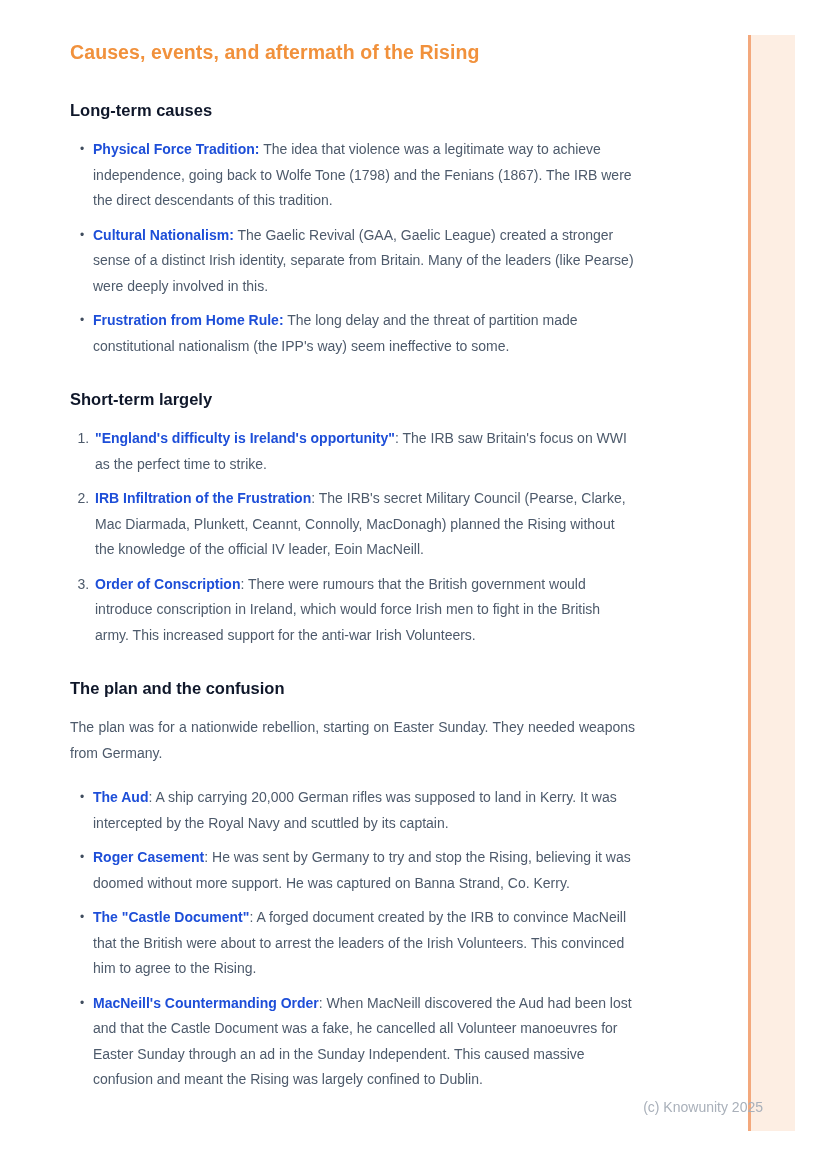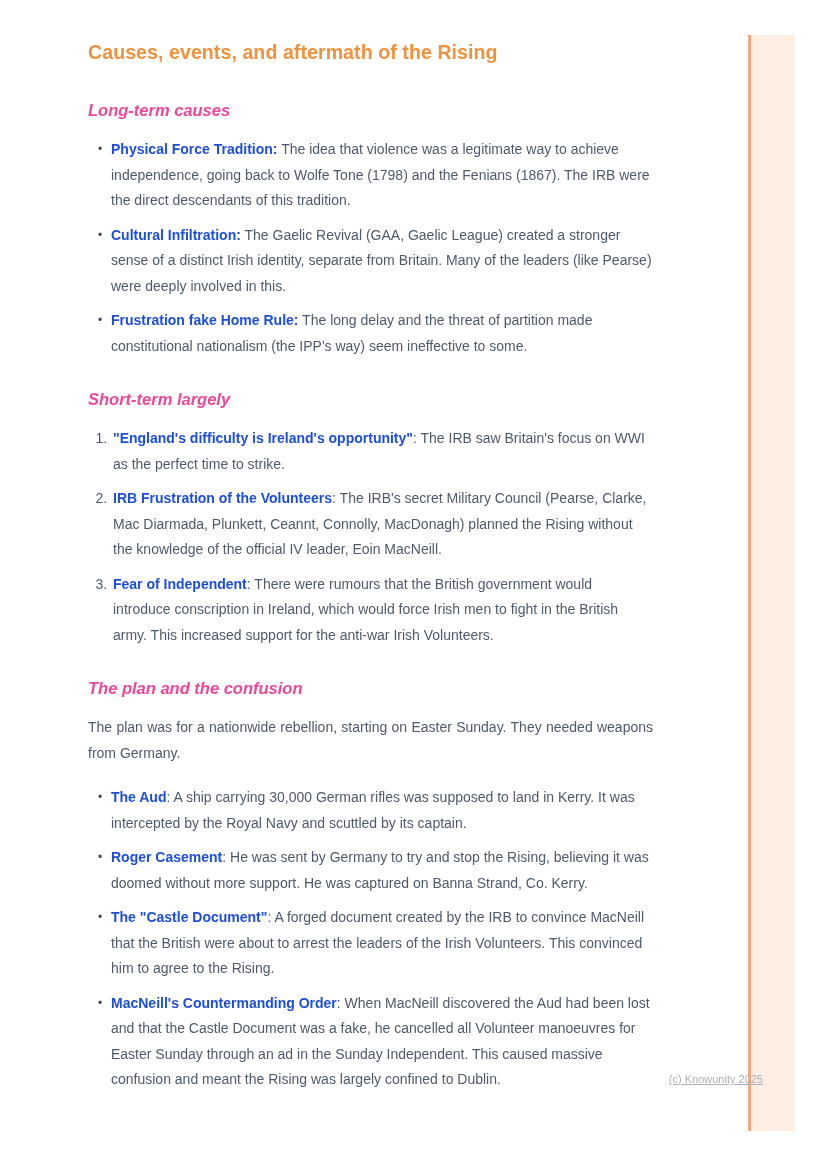--- a/index.html
+++ b/index.html
@@ -7,39 +7,38 @@
     width: 828px; height: 1171px;
     background: #ffffff;
     font-family: "Liberation Sans", sans-serif;
     position: relative;
     overflow: hidden;
   }
   .page {
     position: relative;
     width: 828px; height: 843px;
     box-sizing: border-box;
-    padding: 40px 0 0 88px;
+    padding: 40px 0 0 70px;
   }
   .content { width: 565px; }
 
   h1.title {
     margin: 0 0 36px 0;
     font-size: 19.5px;
     line-height: 24px;
     font-weight: bold;
     color: #f1913c;
     letter-spacing: 0.1px;
   }
   h2.section-heading {
     margin: 30px 0 17px 0;
     font-size: 16.5px;
     line-height: 20px;
     font-weight: bold;
-    color: #ec4899;
-    font-style: italic;
+    color: #0f172a;
   }
   section:first-of-type h2.section-heading { margin-top: 0; }
 
   .body-text, li, p.intro {
     font-size: 14px;
     line-height: 25.5px;
     color: #4d5a6b;
   }
   ul.bullet-list, ol.numbered-list {
     margin: 0 0 6px 0;
@@ -74,59 +73,58 @@
     position: absolute;
     top: 35px;
     right: 33px;
     width: 44px;
     height: 1096px;
     background: #fdeee3;
     border-left: 3px solid #f3a87c;
   }
   .copyright {
     position: absolute;
-    top: 1073px;
+    top: 1099px;
     right: 65px;
-    font-size: 11px;
+    font-size: 14px;
     color: #a9b0ba;
     z-index: 2;
-    text-decoration: underline;
   }
 </style>
 </head>
 <body>
 
 <div class="page">
   <div class="content">
 
     <h1 class="title">Causes, events, and aftermath of the Rising</h1>
 
     <section>
       <h2 class="section-heading">Long-term causes</h2>
       <ul class="bullet-list">
         <li><span class="lead">Physical Force Tradition:</span><span> The idea that violence was a legitimate way to achieve independence, going back to Wolfe Tone (1798) and the Fenians (1867). The IRB were the direct descendants of this tradition.</span></li>
-        <li><span class="lead">Cultural Infiltration:</span><span> The Gaelic Revival (GAA, Gaelic League) created a stronger sense of a distinct Irish identity, separate from Britain. Many of the leaders (like Pearse) were deeply involved in this.</span></li>
-        <li><span class="lead">Frustration fake Home Rule:</span><span> The long delay and the threat of partition made constitutional nationalism (the IPP's way) seem ineffective to some.</span></li>
+        <li><span class="lead">Cultural Nationalism:</span><span> The Gaelic Revival (GAA, Gaelic League) created a stronger sense of a distinct Irish identity, separate from Britain. Many of the leaders (like Pearse) were deeply involved in this.</span></li>
+        <li><span class="lead">Frustration from Home Rule:</span><span> The long delay and the threat of partition made constitutional nationalism (the IPP's way) seem ineffective to some.</span></li>
       </ul>
     </section>
 
     <section>
       <h2 class="section-heading">Short-term largely</h2>
       <ol class="numbered-list">
         <li><span class="lead">"England's difficulty is Ireland's opportunity"</span><span>: The IRB saw Britain's focus on WWI as the perfect time to strike.</span></li>
-        <li><span class="lead">IRB Frustration of the Volunteers</span><span>: The IRB's secret Military Council (Pearse, Clarke, Mac Diarmada, Plunkett, Ceannt, Connolly, MacDonagh) planned the Rising without the knowledge of the official IV leader, Eoin MacNeill.</span></li>
-        <li><span class="lead">Fear of Independent</span><span>: There were rumours that the British government would introduce conscription in Ireland, which would force Irish men to fight in the British army. This increased support for the anti-war Irish Volunteers.</span></li>
+        <li><span class="lead">IRB Infiltration of the Frustration</span><span>: The IRB's secret Military Council (Pearse, Clarke, Mac Diarmada, Plunkett, Ceannt, Connolly, MacDonagh) planned the Rising without the knowledge of the official IV leader, Eoin MacNeill.</span></li>
+        <li><span class="lead">Order of Conscription</span><span>: There were rumours that the British government would introduce conscription in Ireland, which would force Irish men to fight in the British army. This increased support for the anti-war Irish Volunteers.</span></li>
       </ol>
     </section>
 
     <section>
       <h2 class="section-heading">The plan and the confusion</h2>
       <p class="intro">The plan was for a nationwide rebellion, starting on Easter Sunday. They needed weapons from Germany.</p>
       <ul class="bullet-list">
-        <li><span class="lead">The Aud</span><span>: A ship carrying 30,000 German rifles was supposed to land in Kerry. It was intercepted by the Royal Navy and scuttled by its captain.</span></li>
+        <li><span class="lead">The Aud</span><span>: A ship carrying 20,000 German rifles was supposed to land in Kerry. It was intercepted by the Royal Navy and scuttled by its captain.</span></li>
         <li><span class="lead">Roger Casement</span><span>: He was sent by Germany to try and stop the Rising, believing it was doomed without more support. He was captured on Banna Strand, Co. Kerry.</span></li>
         <li><span class="lead">The "Castle Document"</span><span>: A forged document created by the IRB to convince MacNeill that the British were about to arrest the leaders of the Irish Volunteers. This convinced him to agree to the Rising.</span></li>
         <li><span class="lead">MacNeill's Countermanding Order</span><span>: When MacNeill discovered the Aud had been lost and that the Castle Document was a fake, he cancelled all Volunteer manoeuvres for Easter Sunday through an ad in the </span><span class="italic">Sunday Independent</span><span>. This caused massive confusion and meant the Rising was largely confined to Dublin.</span></li>
       </ul>
     </section>
 
   </div>
 
   <div class="side-strip"></div>
   <div class="copyright">(c) Knowunity 2025</div>

